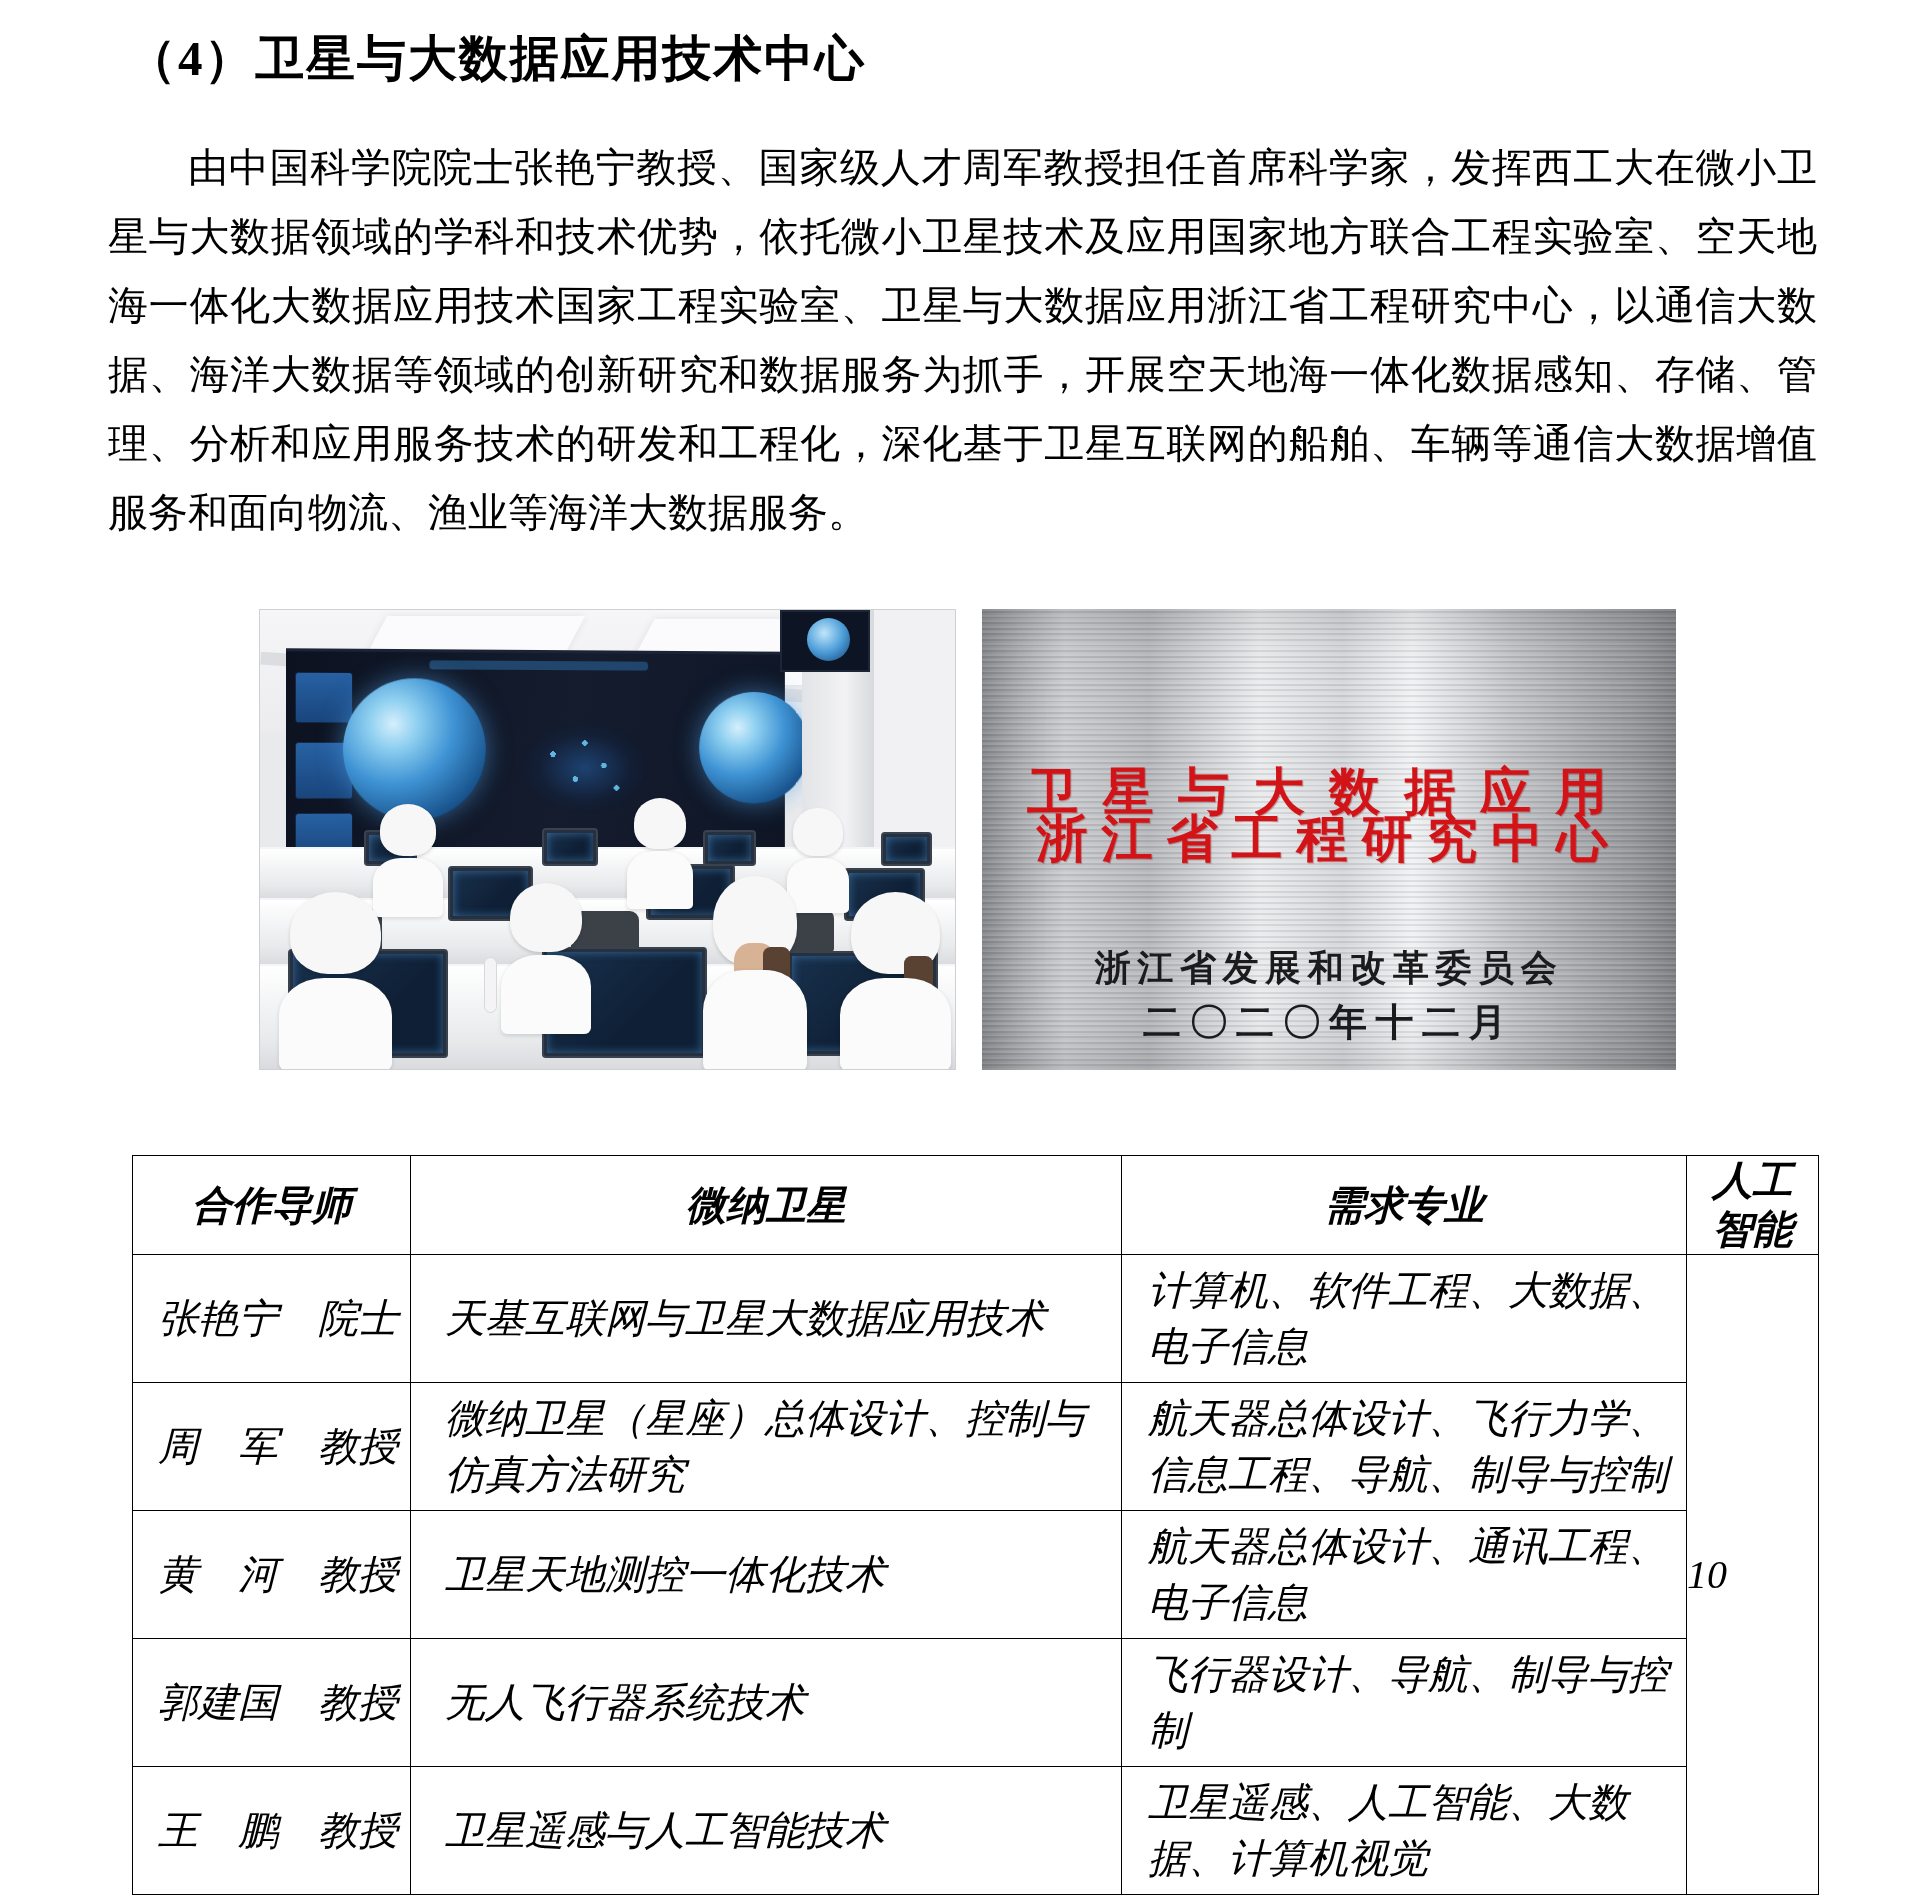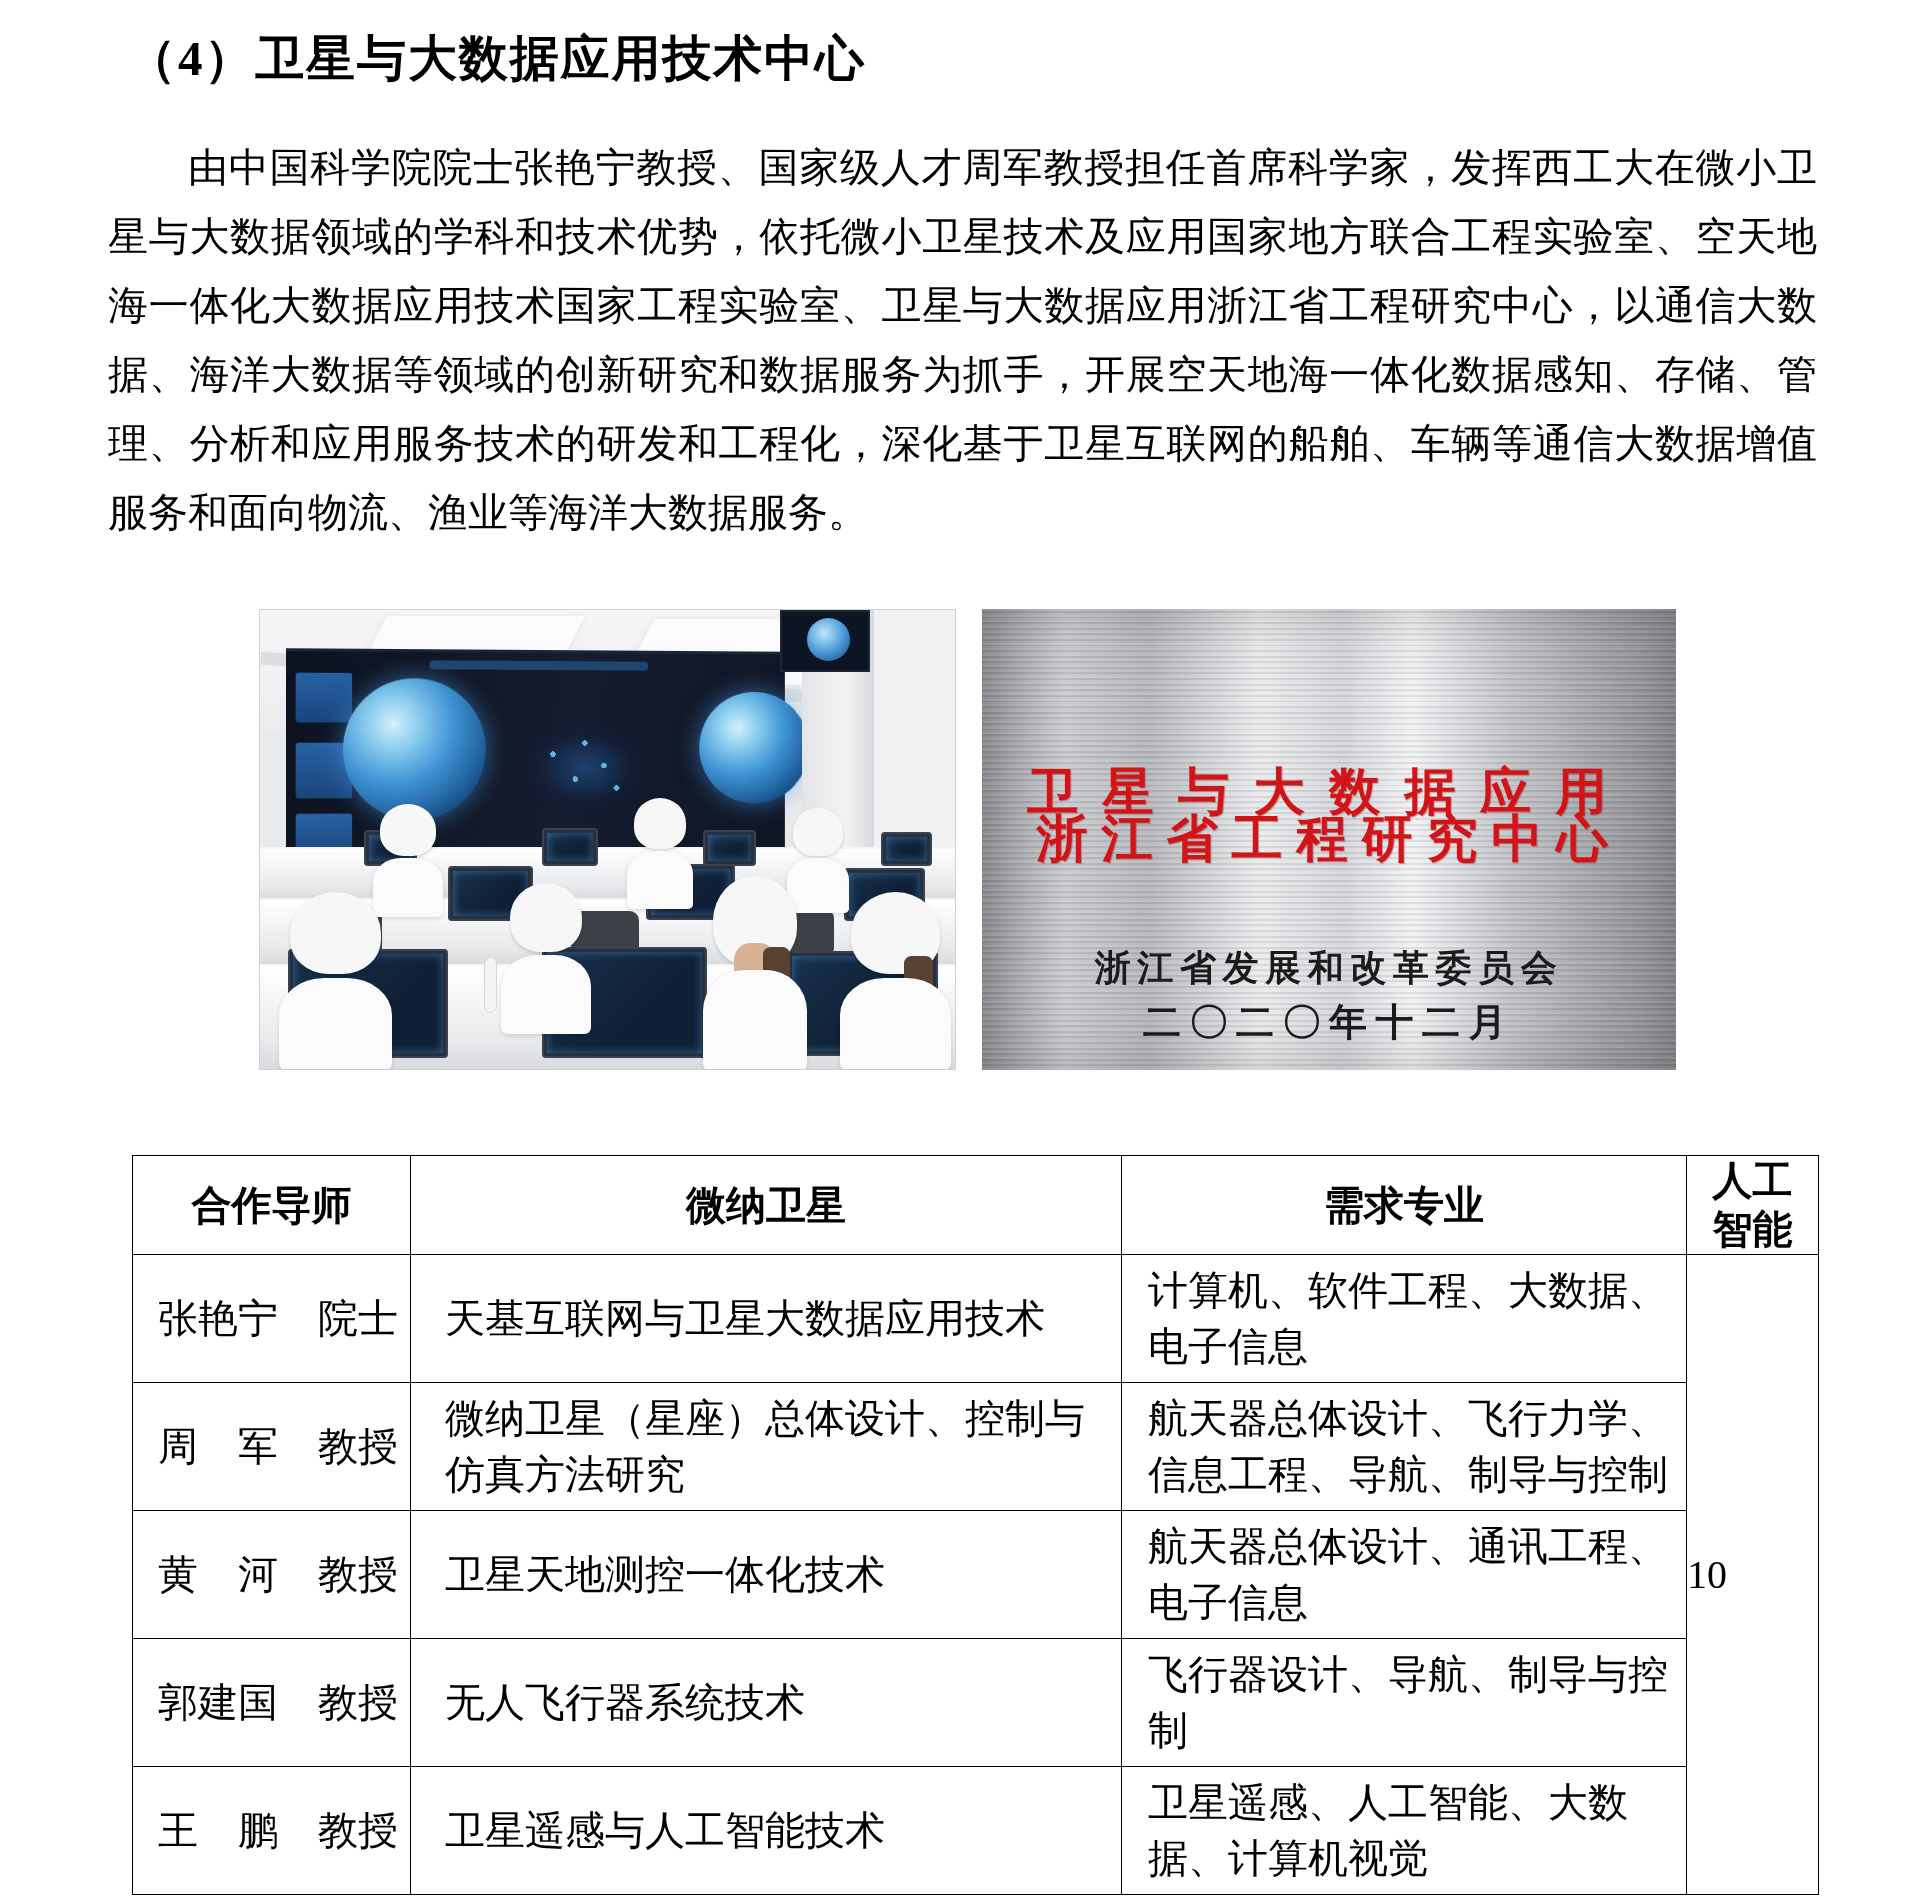--- a/index.html
+++ b/index.html
@@ -83,21 +83,21 @@
       linear-gradient(90deg,#8f9094 0%, #c7c8cb 12%, #b2b3b7 24%, #e9eaec 40%, #d3d4d7 52%, #f0f1f3 62%, #bfc0c4 76%, #9a9b9f 90%, #86878b 100%);
     box-shadow: inset 0 0 66px rgba(0,0,0,.18);
   }
   .plaque-line { position:absolute; left:0; width:100%; text-align:center; font-weight:700; white-space:nowrap; }
   .plaque-red1 { top:105px; font-size:51px; letter-spacing:24.5px; color:#d21418; text-shadow:0.9px 0.9px 0.9px rgba(120,0,0,.35);margin-top:44px; }
   .plaque-red2 { top:196px; font-size:51px; letter-spacing:14px; color:#d21418; text-shadow:0.9px 0.9px 0.9px rgba(120,0,0,.35); }
   .plaque-issuer { top:335px; font-size:36px; letter-spacing:6.6px; color:#1b1b1d; }
   .plaque-date { top:388px; font-size:38px; letter-spacing:8.5px; color:#1b1b1d; }
 
   
-  table.mentors { margin: 85px 0 0 132px; width: 1686px; border-collapse: collapse; table-layout: fixed; }
+  table.mentors { margin: 85px 0 0 132px; width: 1686px; border-collapse: collapse; table-layout: fixed; font-style: italic; }
   .mentors col.c1 { width:278px; } .mentors col.c2 { width:711px; }
   .mentors col.c3 { width:565px; } .mentors col.c4 { width:132px; }
   .mentors th, .mentors td { border:1.9px solid #000; font-size:40px; vertical-align:middle; }
   .mentors thead th { height:94px; text-align:center; font-weight:700; line-height:49px; padding:0 9.4px; }
   .mentors td { font-weight:400; line-height:56px; }
   .mentors td.mentor { padding-left:25px; }
   .mentors td.direction { padding:7.5px 19px 7.5px 34px; }
   .mentors td.majors { padding:7.5px 17px 7.5px 26px; }
   .mentors td.count { text-align:left; font-size:40px; }
   tr.r1 td { height:121px; } tr.r2 td { height:128px; } tr.r3 td { height:121px; }

